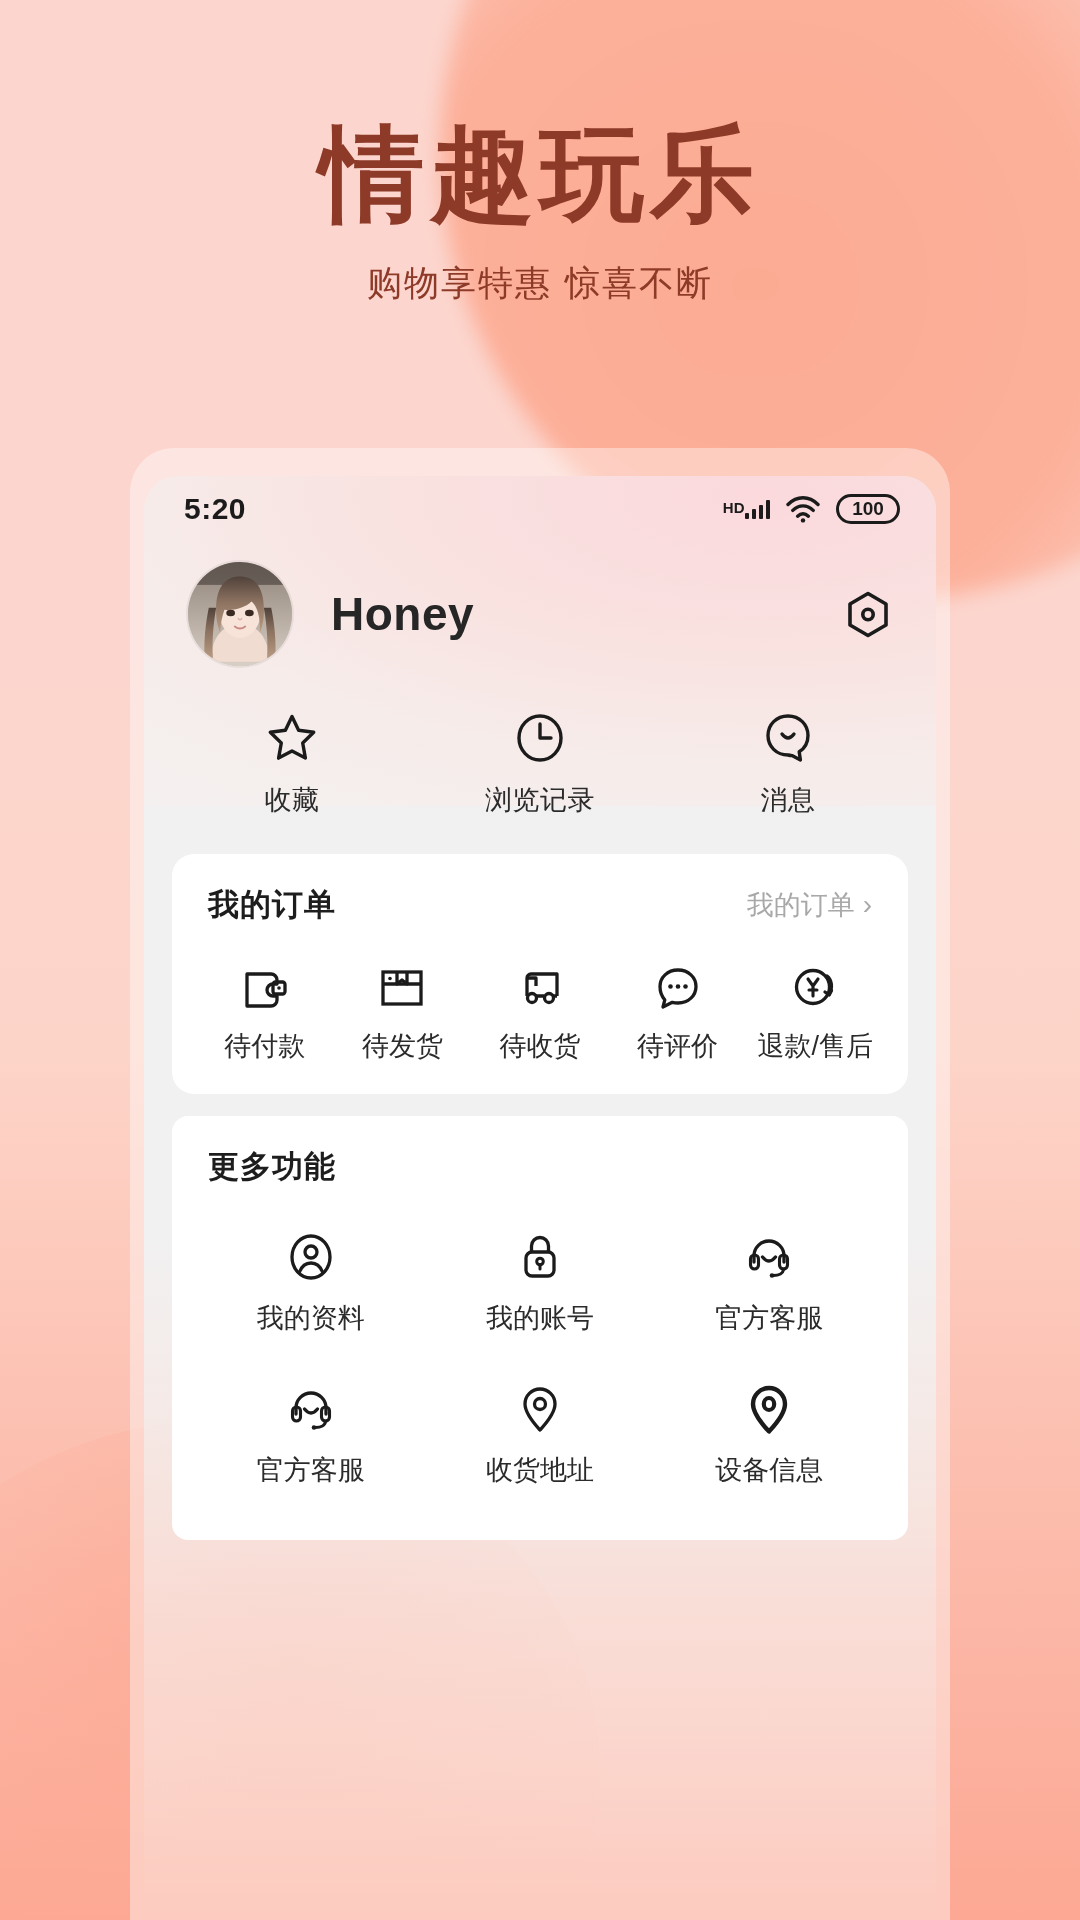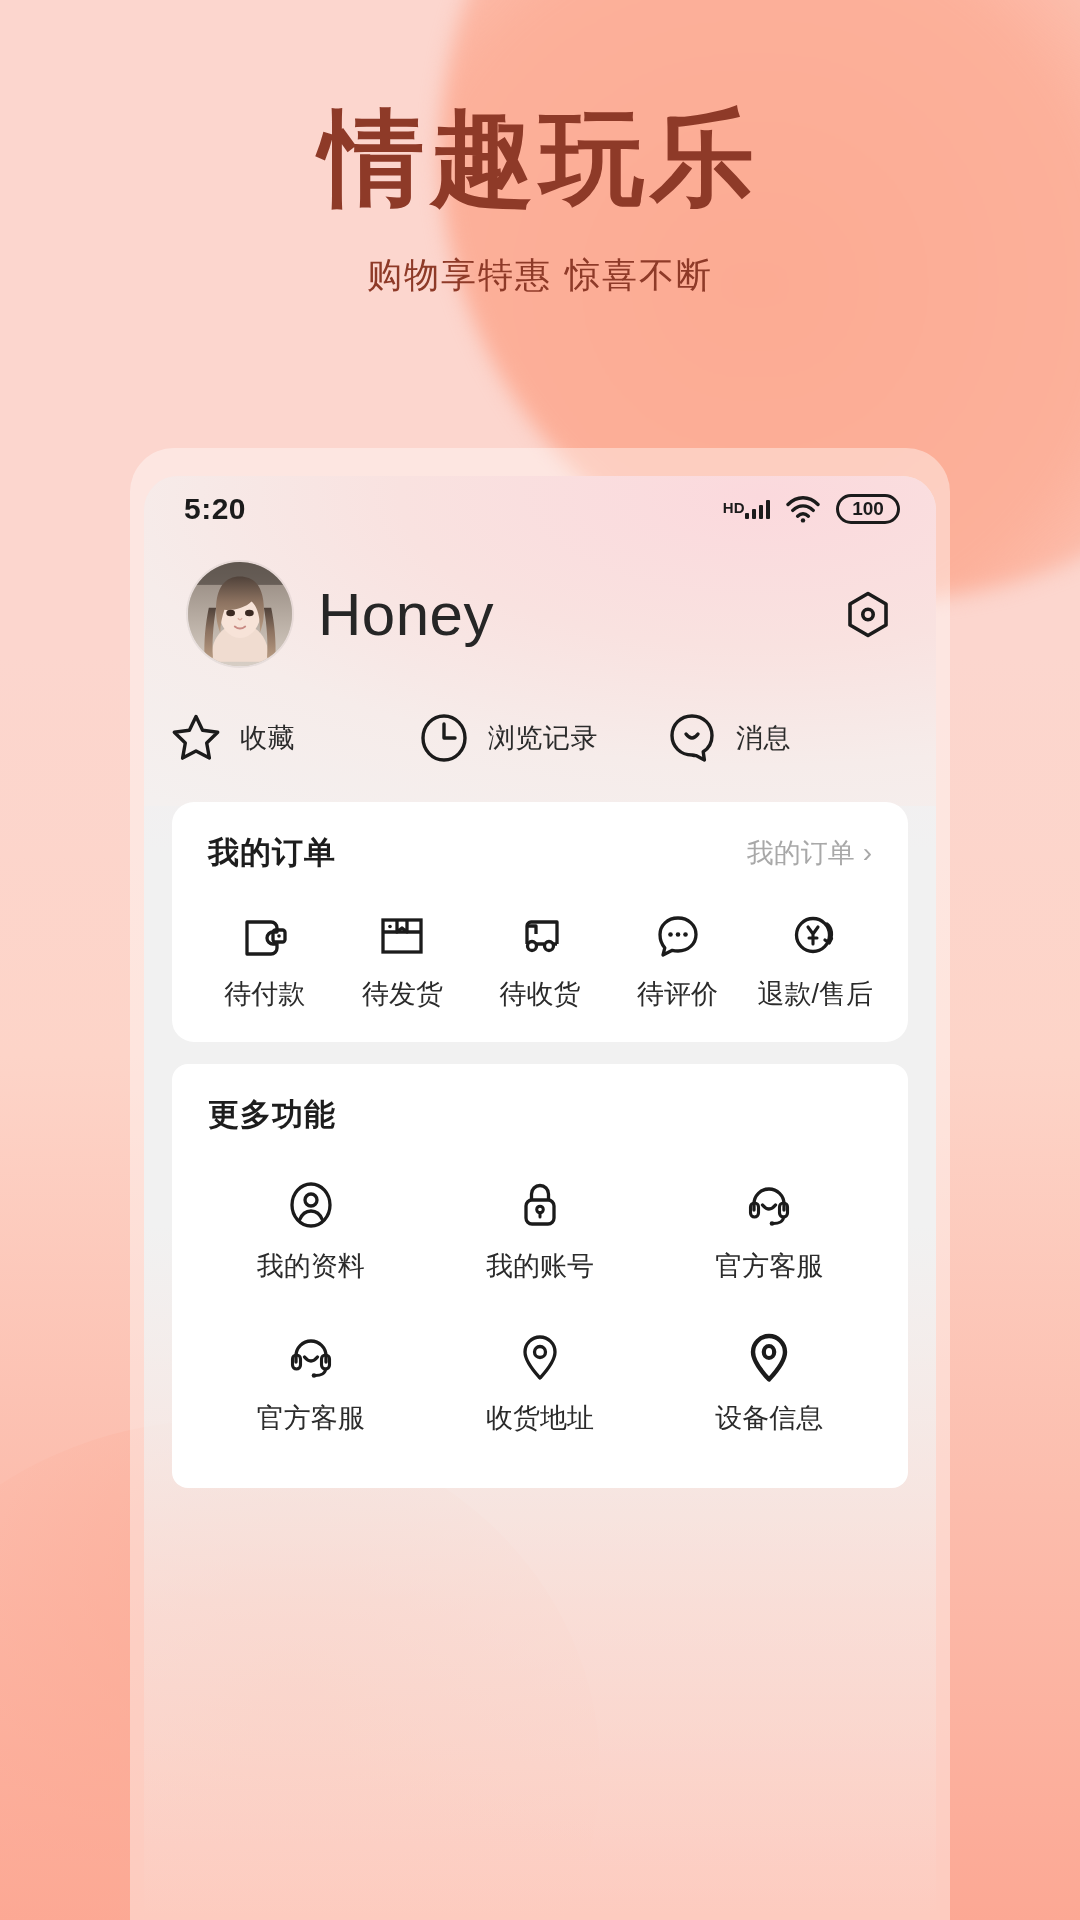--- a/index.html
+++ b/index.html
@@ -31,21 +31,22 @@
     width:760px; height:700px;
     border-radius:50%;
     background:radial-gradient(circle at 60% 40%, rgba(252,170,148,.85) 0%, rgba(252,180,160,0) 70%);
   }
 
   
   .hero{ position:absolute; left:0; right:0; top:108px; text-align:center; }
   .hero-title{
     font-size:104px; line-height:1.12; font-weight:bold;
     color:#8e3a28; letter-spacing:6px;
-    font-family:Liberation Mono, monospace;
+    font-family:Liberation Sans, sans-serif;
+    margin-top:8px;
   }
   .hero-sub{
     margin-top:28px;
     font-size:35px; font-weight:normal;
     color:#8e3a28; letter-spacing:2px;
     font-family:"DejaVu Sans","Liberation Sans",sans-serif;
   }
 
   
   .phone-outer{
@@ -102,34 +103,34 @@
   }
   .avatar{
     width:104px; height:104px; border-radius:50%;
     overflow:hidden; flex:0 0 auto;
     background:#c9bfb5;
     box-shadow:0 0 0 2px rgba(0,0,0,.06);
     position:relative;
   }
   .avatar svg{ display:block; width:100%; height:100%; }
   .username{
-    margin-left:26px; font-size:60px; font-weight:normal; color:#262626;
+    margin-left:39px; font-size:46px; font-weight:bold; color:#262626;
     letter-spacing:.5px;
   }
   .settings-btn{
     margin-left:auto; width:56px; height:56px;
     display:flex; align-items:center; justify-content:center;
   }
 
   
   .quick{
     position:relative;
     display:flex; padding:42px 24px 36px 24px;
   }
-  .quick-item{ flex:1; display:flex; flex-direction:row; align-items:center; gap:16px; }
+  .quick-item{ flex:1; display:flex; flex-direction:column; align-items:center; gap:16px; }
   .quick-label{ font-size:27px; color:#2b2b2b; letter-spacing:.5px; }
 
   
   .card{
     position:relative;
     margin:0 28px 22px 28px;
     background:#fff;
     border-radius:22px;
     padding:30px 24px 30px 24px;
   }

